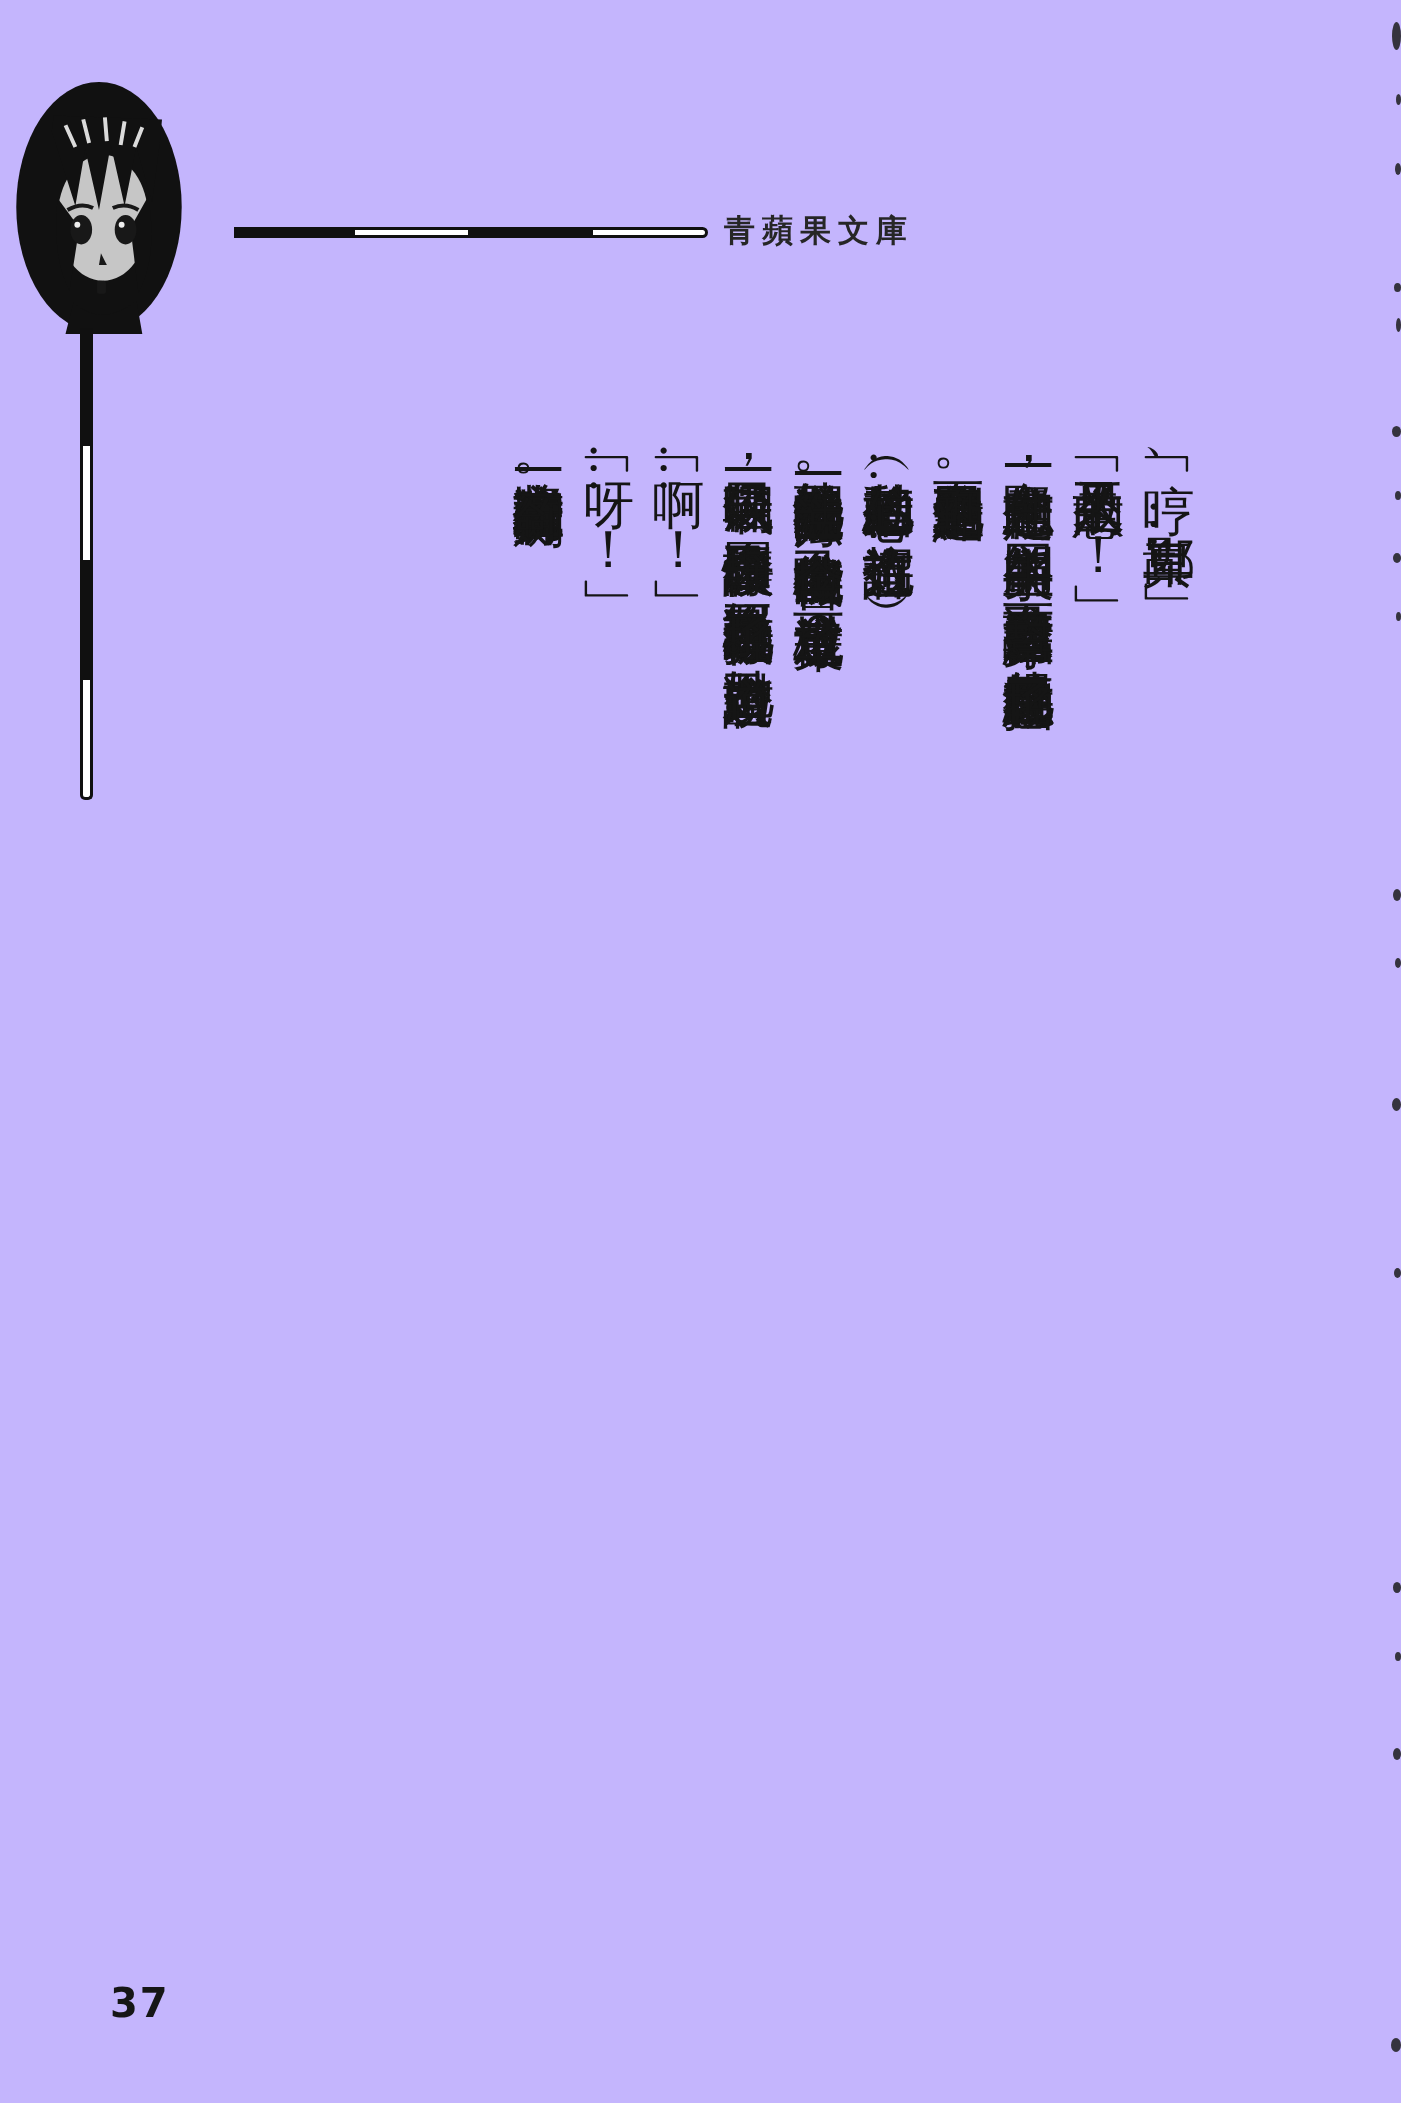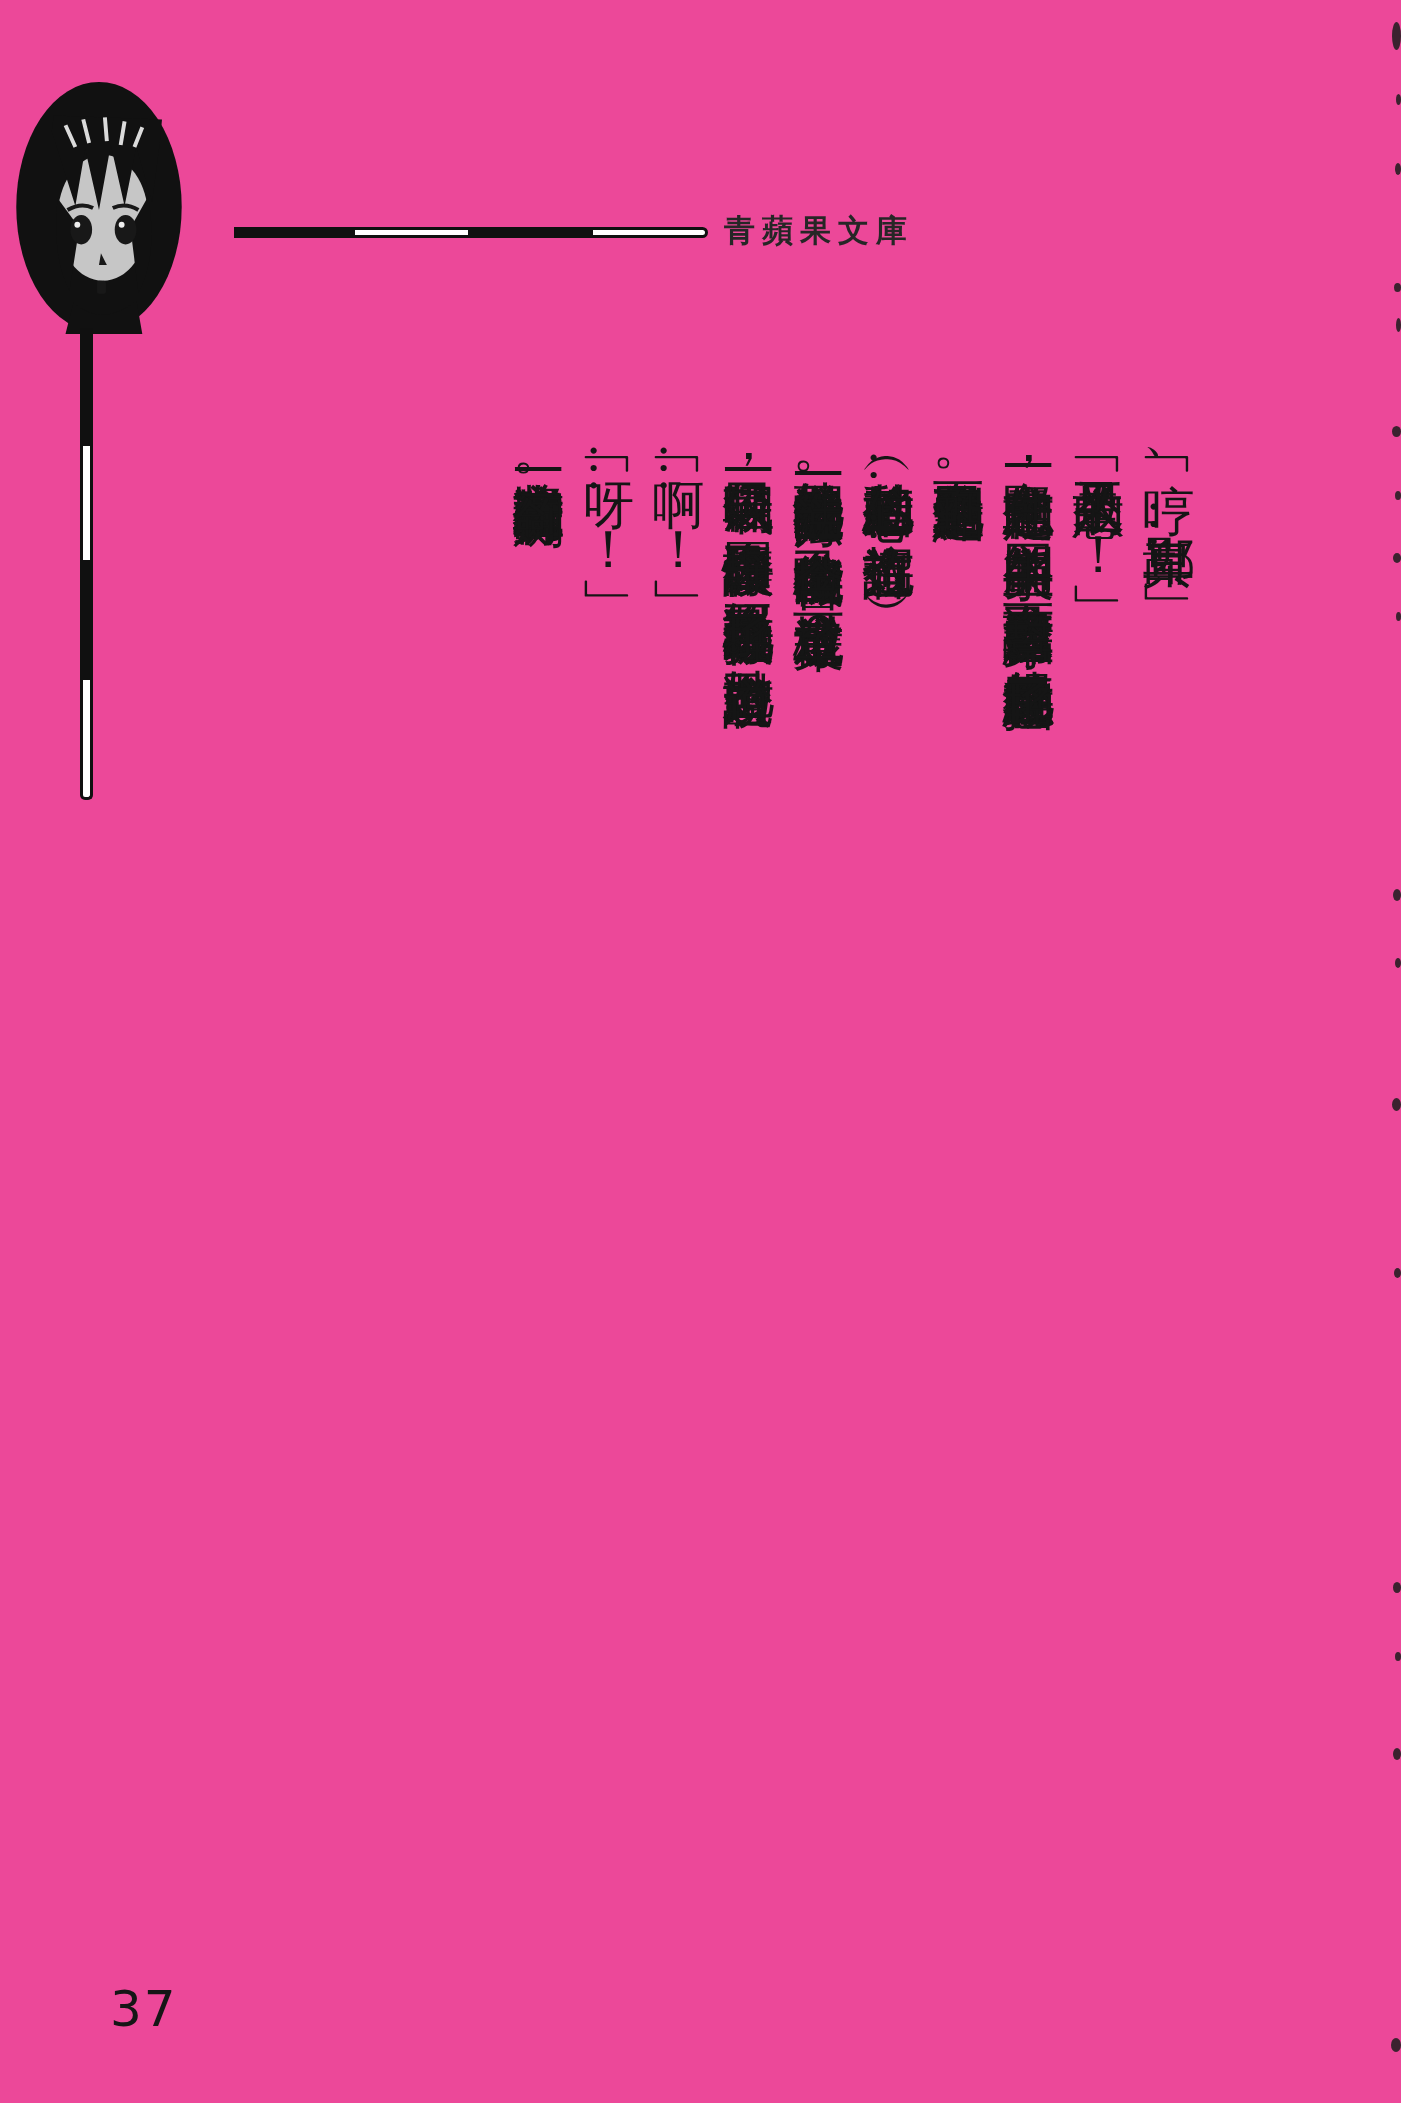--- a/index.html
+++ b/index.html
@@ -1,21 +1,21 @@
 <!DOCTYPE html>
 <html lang="zh-Hant"><head>
 <meta charset="utf-8">
 <style>
   html,body{margin:0;padding:0;}
   body{
     width:1401px;height:2103px;position:relative;overflow:hidden;
     background:#ffffff;
     font-family:"Liberation Serif","DejaVu Serif",serif;
   }
-  .page{position:absolute;inset:0;background:#ec4899;}
+  .page{position:absolute;inset:0;background:#c4b5fd;}
 
   
   .portrait{position:absolute;left:14px;top:80px;width:168px;height:256px;}
   .portrait svg{display:block;width:100%;height:100%;}
 
   
   .stick{position:absolute;left:80px;top:328px;width:13px;height:472px;display:flex;flex-direction:column;}
   .seg{box-sizing:border-box;width:100%;}
   .seg.solid{background:#101010;}
   .seg.outline{background:#fff;border:3px solid #101010;}
@@ -46,21 +46,21 @@
     writing-mode:vertical-rl;text-orientation:mixed;
     font-size:52px;line-height:70px;letter-spacing:1px;
     color:#151515;text-align:start;
   }
   .text p{margin:0;padding:0;text-indent:1em;}
 
   
   .pagenum{
     position:absolute;left:110px;top:1980px;
     font-family:"DejaVu Sans","Liberation Sans",sans-serif;
-    font-weight:normal;font-size:50px;color:#161616;letter-spacing:2px;
+    font-weight:bold;font-size:40px;color:#161616;letter-spacing:2px;
   }
 
   
   .speck{position:absolute;background:#1c1c1c;border-radius:50%;opacity:.85;}
 </style>
 </head>
 <body>
 
 <div class="page">
 

